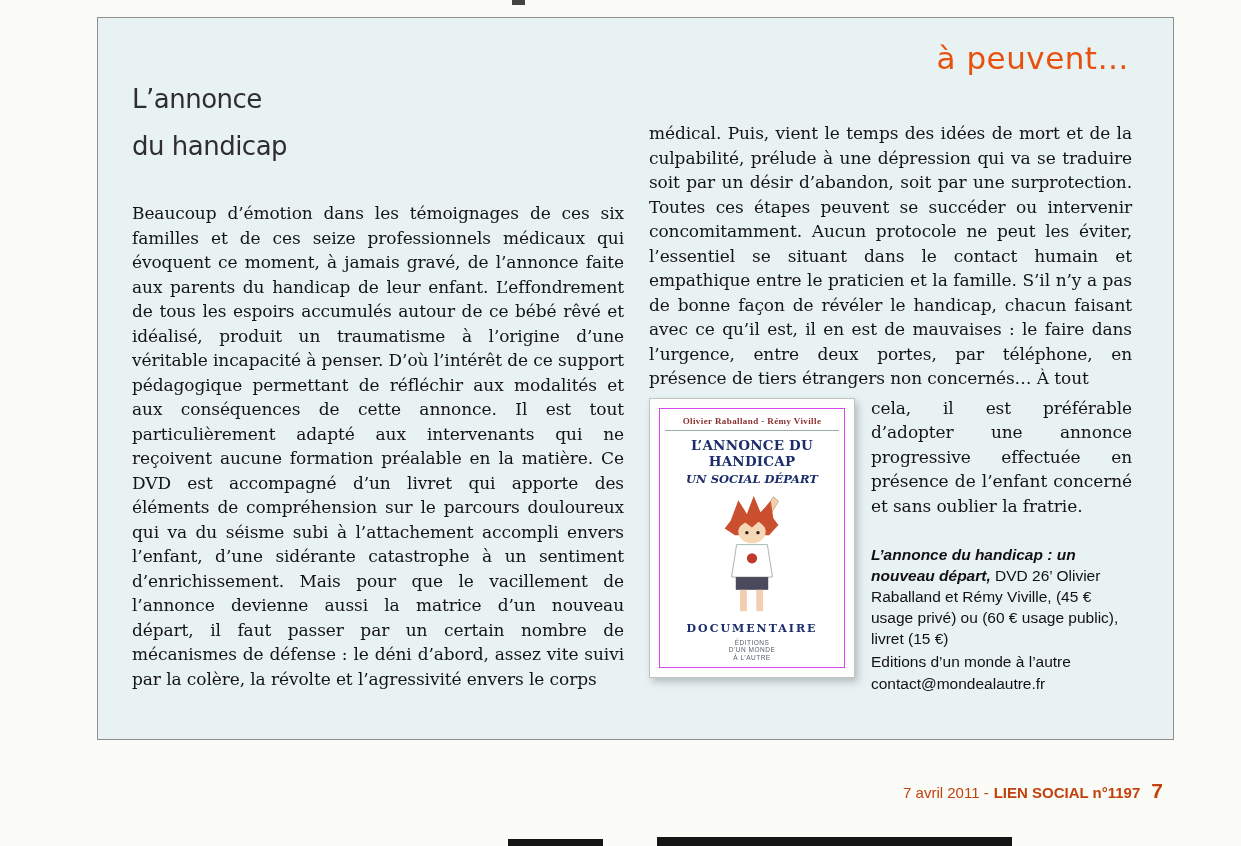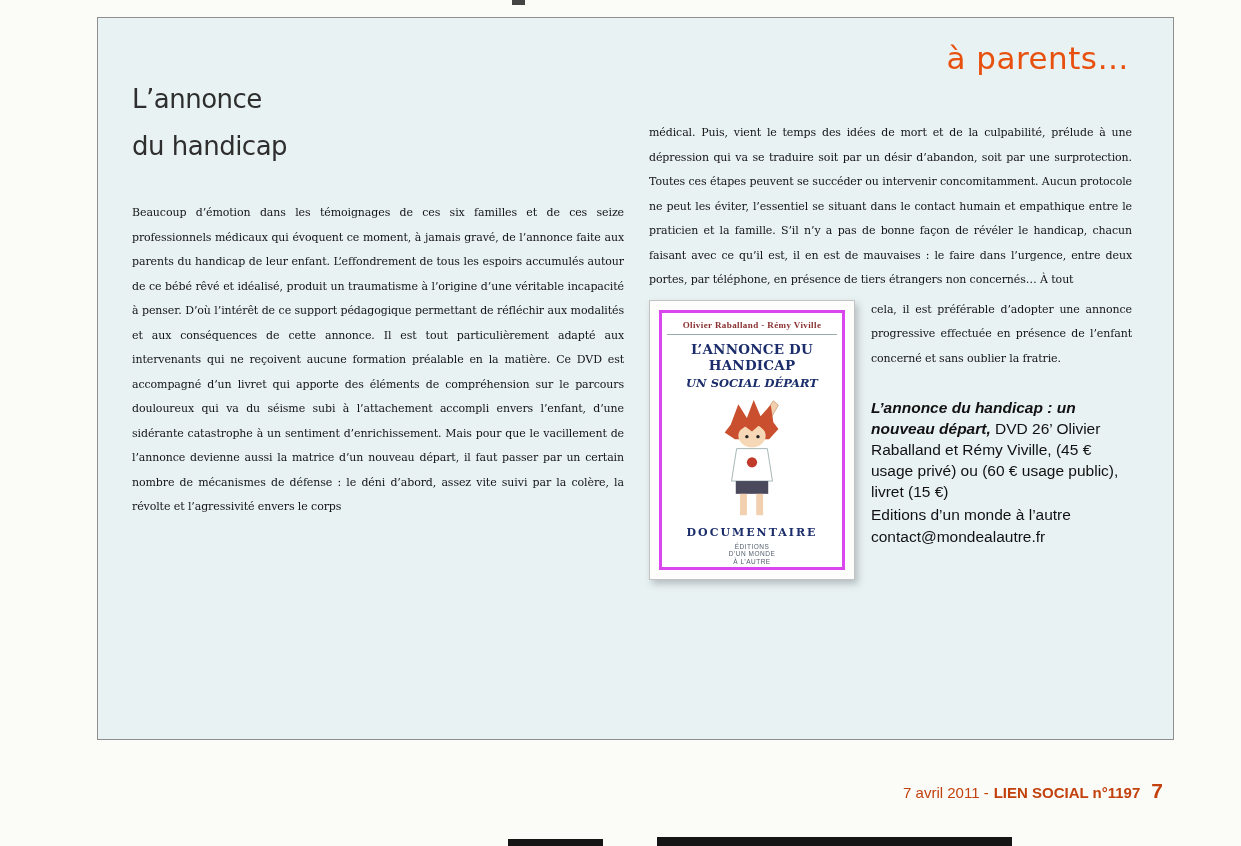--- a/index.html
+++ b/index.html
@@ -24,33 +24,33 @@
     font-size:26px;line-height:47px;font-weight:500;color:#2e2e2e;
     white-space:pre-line;letter-spacing:-0.5px;
   }
   .col-left{
     position:absolute;left:34px;top:183px;width:492px;
   }
   .col-right{
     position:absolute;left:551px;top:103px;width:483px;
   }
   .body{
-    margin:0;font-size:11px;line-height:24.5px;color:#141414;
+    margin:0;font-size:17px;line-height:24.5px;color:#141414;
     text-align:justify;letter-spacing:-0.1px;
   }
   .col-right .body.part1{margin-bottom:5px;}
   
   .dvd-cover{
     float:left;width:206px;height:280px;box-sizing:border-box;
     margin:2px 16px 6px 0;padding:9px;
     background:#fdfdfc;border:1px solid #c3c3c3;
     box-shadow:3px 4px 7px rgba(60,70,80,.3);
   }
   .dvd-frame{
-    height:100%;box-sizing:border-box;border:3px solid #d946ef;
+    height:100%;box-sizing:border-box;border:1px solid #d946ef;
     padding:7px 5px 5px 5px;display:flex;flex-direction:column;
     align-items:center;text-align:center;background:#fff;
   }
   .dvd-authors{
     font-family:"Liberation Serif", serif;
     font-size:9px;font-weight:bold;color:#8a2f2f;letter-spacing:0.4px;
     border-bottom:1px solid #9aa;padding-bottom:4px;width:100%;
   }
   .dvd-title{
     font-family:"DejaVu Serif", serif;
@@ -94,21 +94,21 @@
 </style>
 </head>
 <body>
 
 <div class="page">
 
   <div class="scan-mark top1"></div>
 
   <div class="article-box">
 
-    <div class="section-label">à parents…</div>
+    <div class="section-label">à peuvent…</div>
 
     <h1 class="title">L’annonce
 du handicap</h1>
 
     <div class="col-left">
       <p class="body">Beaucoup d’émotion dans les témoignages de ces six familles et de ces seize professionnels médicaux qui évoquent ce moment, à jamais gravé, de l’annonce faite aux parents du handicap de leur enfant. L’effondrement de tous les espoirs accumulés autour de ce bébé rêvé et idéalisé, produit un traumatisme à l’origine d’une véritable incapacité à penser. D’où l’intérêt de ce support pédagogique permettant de réfléchir aux modalités et aux conséquences de cette annonce. Il est tout particulièrement adapté aux intervenants qui ne reçoivent aucune formation préalable en la matière. Ce DVD est accompagné d’un livret qui apporte des éléments de compréhension sur le parcours douloureux qui va du séisme subi à l’attachement accompli envers l’enfant, d’une sidérante catastrophe à un sentiment d’enrichissement. Mais pour que le vacillement de l’annonce devienne aussi la matrice d’un nouveau départ, il faut passer par un certain nombre de mécanismes de défense : le déni d’abord, assez vite suivi par la colère, la révolte et l’agressivité envers le corps</p>
     </div>
 
     <div class="col-right">
       <p class="body part1">médical. Puis, vient le temps des idées de mort et de la culpabilité, prélude à une dépression qui va se traduire soit par un désir d’abandon, soit par une surprotection. Toutes ces étapes peuvent se succéder ou intervenir concomitamment. Aucun protocole ne peut les éviter, l’essentiel se situant dans le contact humain et empathique entre le praticien et la famille. S’il n’y a pas de bonne façon de révéler le handicap, chacun faisant avec ce qu’il est, il en est de mauvaises : le faire dans l’urgence, entre deux portes, par téléphone, en présence de tiers étrangers non concernés… À tout</p>

